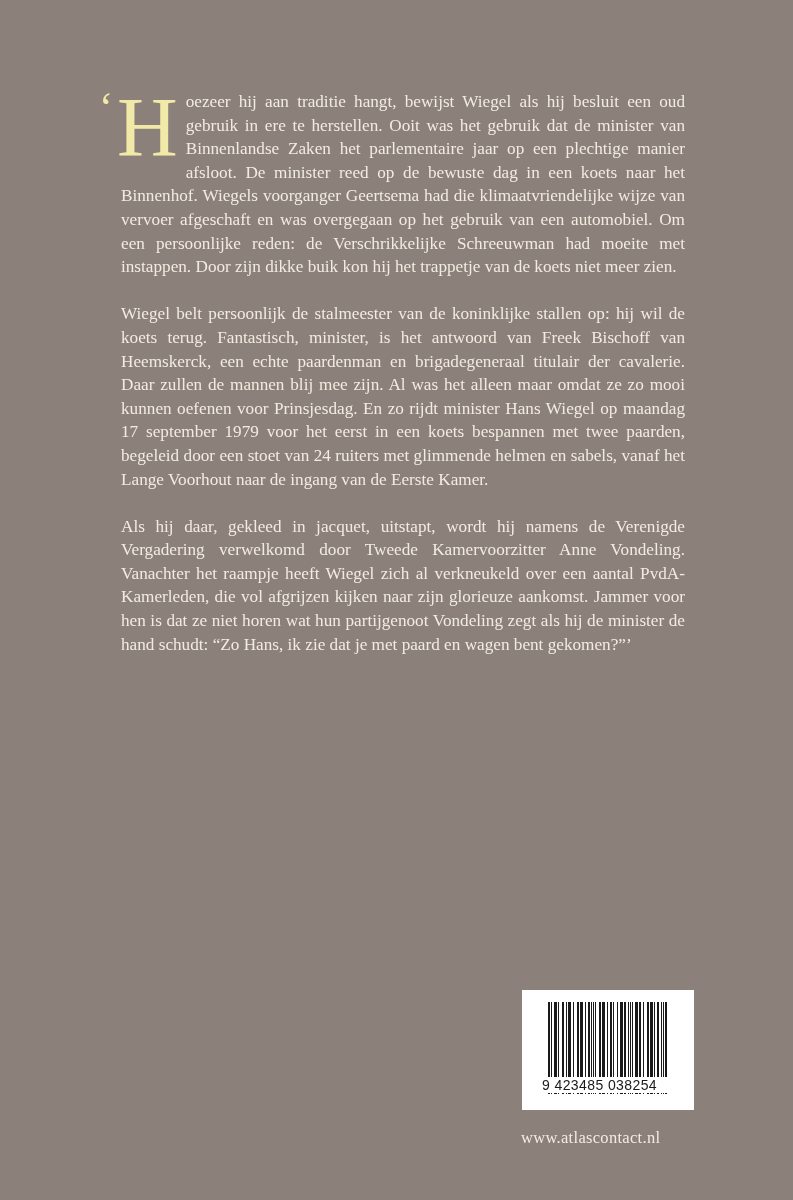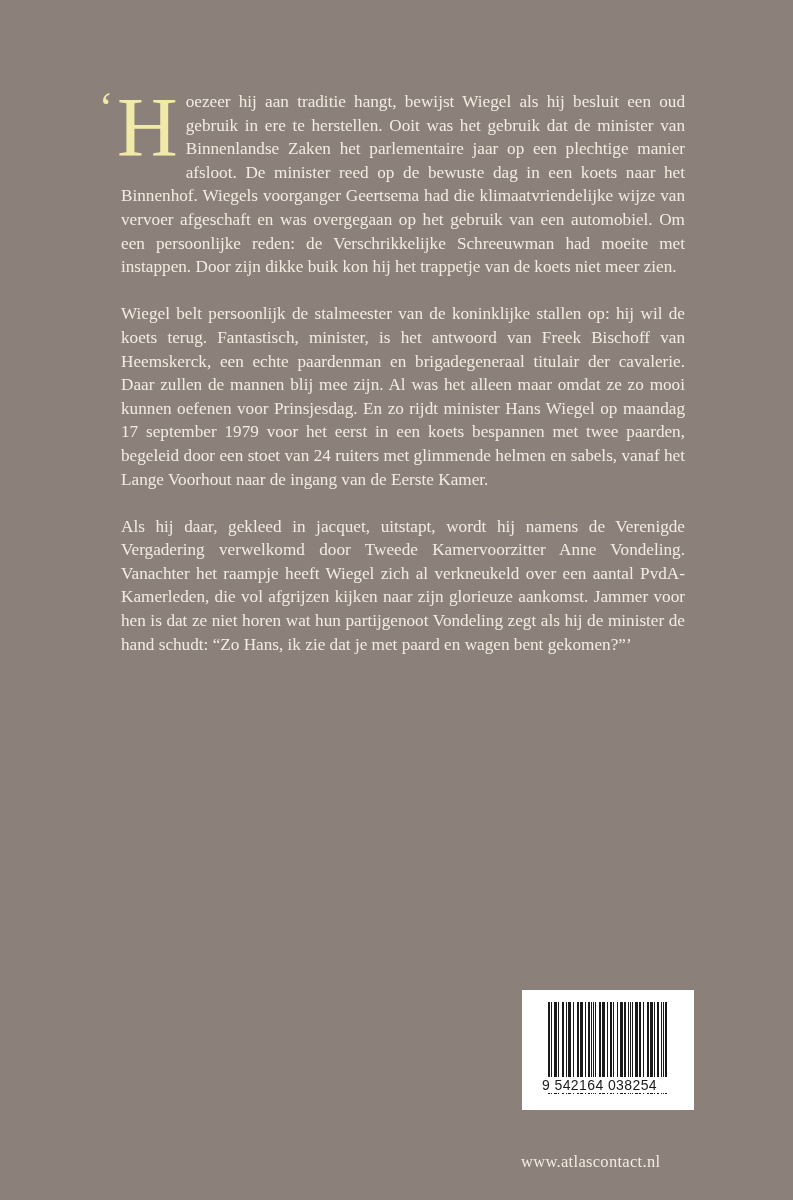--- a/index.html
+++ b/index.html
@@ -65,21 +65,20 @@
       background: #ffffff;
       padding: 0 2px;
     }
     .url {
       position: absolute;
       left: 521px; top: 1128px;
       color: #f2ece0;
       font-family: "Liberation Serif", serif;
       font-size: 16.5px;
       letter-spacing: 0.3px;
-      margin-top: 24px;
     }
   </style>
 </head>
 <body>
 
 <div class="text-block">
   <p class="para first">
     <span class="open-quote">‘</span>
     <span class="dropcap">H</span>
     <span>oezeer hij aan traditie hangt, bewijst Wiegel als hij besluit een oud gebruik in ere te herstellen. Ooit was het gebruik dat de minister van Binnenlandse Zaken het parlementaire jaar op een plechtige manier afsloot. De minister reed op de bewuste dag in een koets naar het Binnenhof. Wiegels voorganger Geertsema had die klimaat­vriendelijke wijze van vervoer afgeschaft en was overgegaan op het ge­bruik van een automobiel. Om een persoonlijke reden: de Verschrikkelijke Schreeuwman had moeite met instappen. Door zijn dikke buik kon hij het trappetje van de koets niet meer zien.</span>
@@ -155,16 +154,16 @@
       <span style="width:1px"></span>
       <span class="gap" style="width:2px"></span>
     <span style="width:2px"></span>
       <span class="gap" style="width:2px"></span>
       <span style="width:1px"></span>
       <span class="gap" style="width:1px"></span>
     <span style="width:1px"></span>
       <span class="gap" style="width:1px"></span>
       <span style="width:2px"></span>
   </div>
-  <div class="barcode-digits">9 542164 038254</div>
+  <div class="barcode-digits">9 423485 038254</div>
 </div>
 
 <div class="url">www.atlascontact.nl</div>
 
 </body></html>

